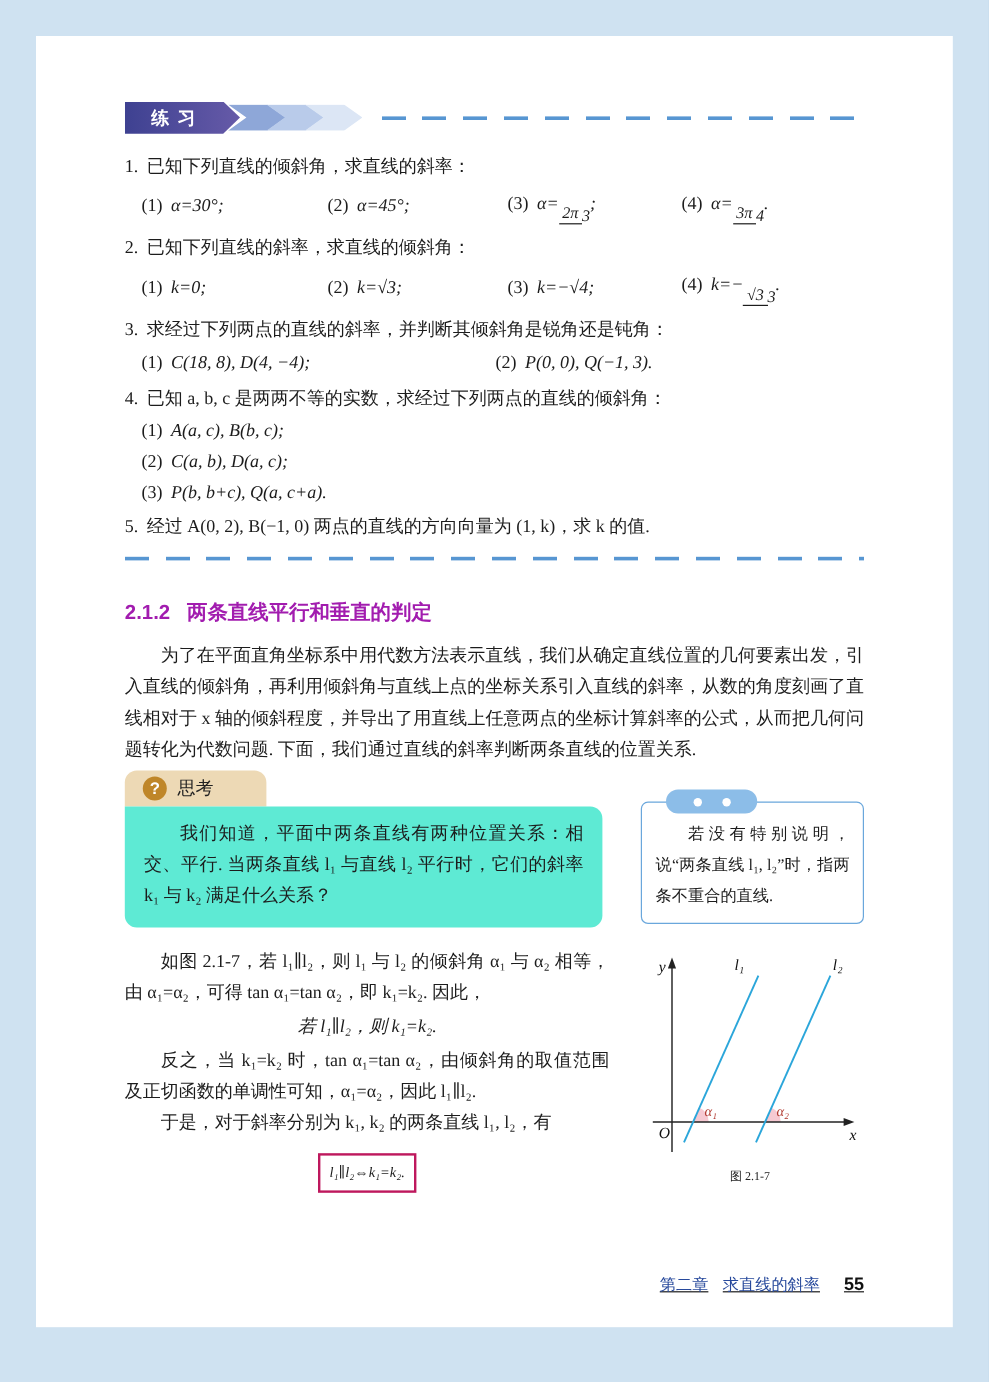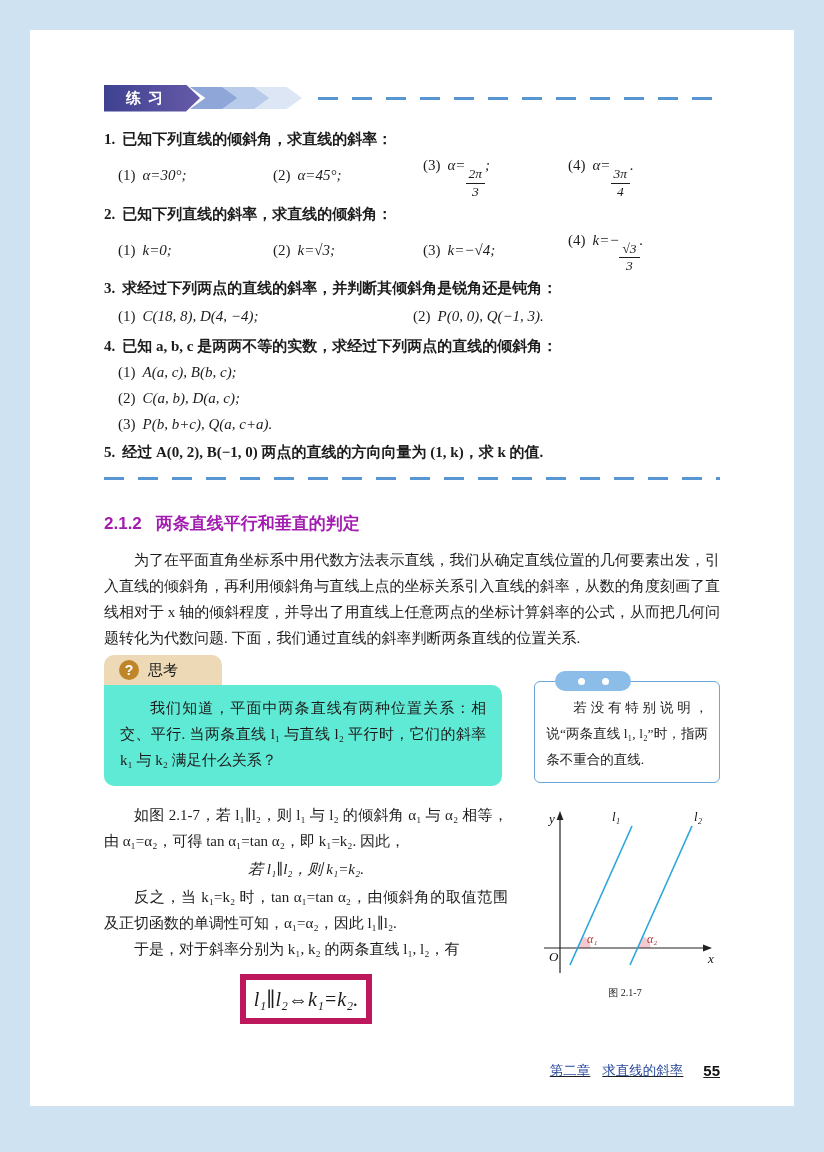--- a/index.html
+++ b/index.html
@@ -16,29 +16,29 @@
       clip-path:polygon(0 0,calc(100% - 14px) 0,100% 50%,calc(100% - 14px) 100%,0 100%);}
   .chev{width:48px;height:22px;clip-path:polygon(0 0,68% 0,100% 50%,68% 100%,0 100%,32% 50%);}
   .c1{background:#8ea7d8;margin-left:-10px;}
   .c2{background:#b9cbea;margin-left:-16px;}
   .c3{background:#dce6f5;margin-left:-16px;}
   .dash{flex:1;height:3px;margin-left:16px;background:repeating-linear-gradient(90deg,#5796d2 0 20px,transparent 20px 34px);}
   .separator{height:3px;background:repeating-linear-gradient(90deg,#5796d2 0 20px,transparent 20px 34px);margin:10px 0 12px 0;}
 
   
   .ex{margin-bottom:2px;}
-  .ex-stem{line-height:26px;font-weight:bold;}
+  .ex-stem{line-height:26px;}
   .ex-num{margin-right:7px;}
   .ex-opts{display:grid;padding-left:14px;align-items:center;min-height:30px;line-height:26px;}
   .g4{grid-template-columns:155px 150px 145px auto;min-height:40px;}
   .g2{grid-template-columns:295px auto;}
   .ex-list div{padding-left:14px;line-height:26px;}
   .opt-label{margin-right:7px;}
   .math{font-family:"Liberation Serif","DejaVu Serif",serif;font-style:italic;}
-  .frac{display:inline-flex;flex-direction:column;align-items:center;vertical-align:-0.62em;line-height:1.05;font-size:13.5px;}
+  .frac{display:inline-flex;flex-direction:row;align-items:center;vertical-align:-0.62em;line-height:1.05;font-size:13.5px;}
   .fn{border-bottom:1px solid #1c1c1c;padding:0 3px 1px 3px;}
   .fd{padding-top:1px;}
 
   
   .section{font-family:"Liberation Sans","DejaVu Sans",sans-serif;font-weight:bold;font-size:17px;color:#a21caf;
            margin:20px 0 12px 0;}
   .section .sec-num{margin-right:14px;}
   p.indent{margin:0;text-indent:2em;line-height:26px;text-align:justify;}
   .intro{margin-bottom:12px;}
 
@@ -56,21 +56,21 @@
   .note-clip{position:absolute;top:-11px;left:20px;width:76px;height:20px;background:#8cbde8;border-radius:10px;
              display:flex;align-items:center;justify-content:center;gap:17px;}
   .dot{width:7px;height:7px;border-radius:50%;background:#fff;}
 
   
   .main-row{display:flex;gap:22px;}
   .left-col{width:432px;}
   .right-col{flex:1;display:flex;flex-direction:column;align-items:center;padding-top:6px;}
   .center-line{text-align:center;margin:2px 0;line-height:26px;}
   .formula-wrap{text-align:center;margin-top:12px;}
-  .formula-box{display:inline-block;border:6px solid #be185d;padding:7px 8px;font-style:italic;font-size:20px;}
+  .formula-box{display:inline-block;border:2px solid #be185d;padding:7px 8px;font-style:italic;font-size:12px;}
   .fig-caption{margin-top:6px;font-size:10px;color:#222;}
   .svg-var{font-family:"Liberation Serif","DejaVu Serif",serif;font-style:italic;font-size:13px;fill:#111;}
   .svg-ang{font-family:"Liberation Serif","DejaVu Serif",serif;font-style:italic;font-size:12px;fill:#b23b32;}
 
   
   .footer{margin-top:auto;display:flex;justify-content:flex-end;align-items:flex-start;gap:12px;
           font-family:"Liberation Sans","DejaVu Sans",sans-serif;font-size:13.5px;text-decoration:underline;}
   .footer-chapter,.footer-book{color:#27499c;}
   .footer-page{color:#111;font-size:15px;font-weight:bold;margin-left:8px;}
 </style>

